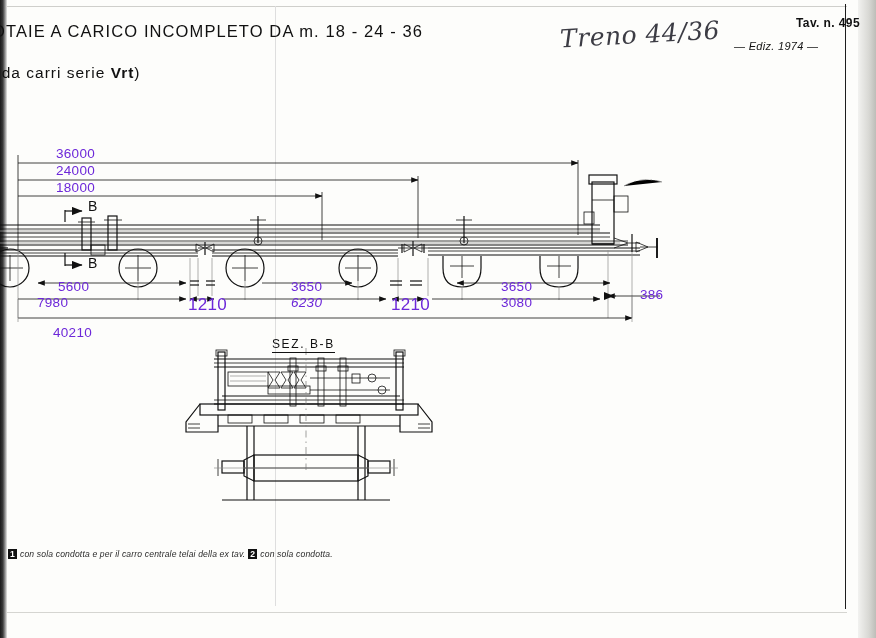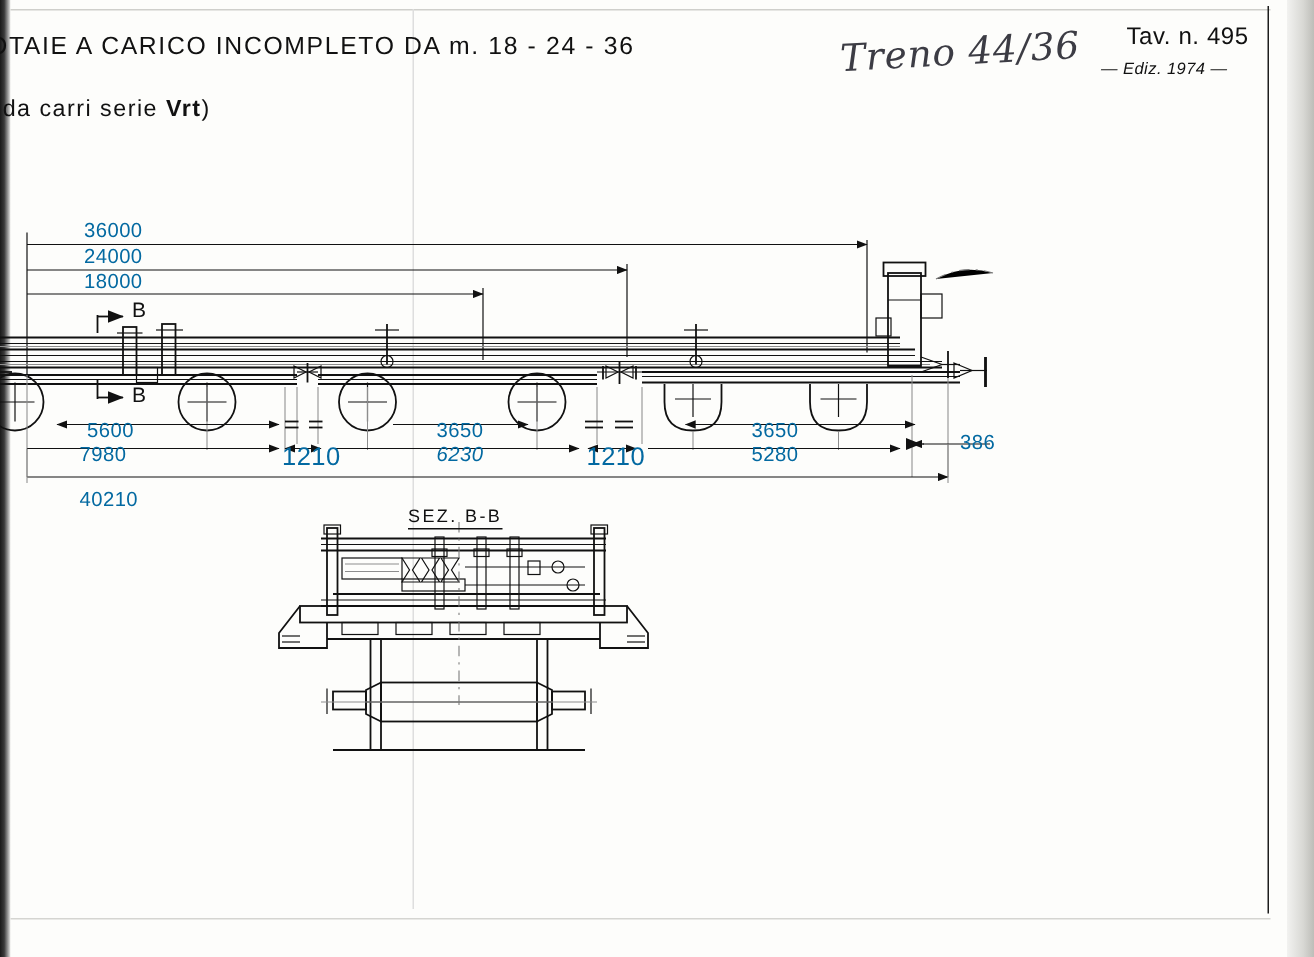--- a/index.html
+++ b/index.html
@@ -23,37 +23,37 @@
   
   .title1{position:absolute;left:-8px;top:22px;font-size:16.5px;letter-spacing:1.1px;
      font-family:"Liberation Sans",sans-serif;color:#111;white-space:nowrap;}
   .title2{position:absolute;left:-8px;top:64px;font-size:15.5px;letter-spacing:1px;white-space:nowrap;}
   .title2 b{font-weight:bold;}
 
   .handwritten{position:absolute;left:560px;top:20px;font-size:25px;
      font-family:"DejaVu Serif",serif;font-style:italic;color:#3c3c44;
      transform:rotate(-3.2deg);letter-spacing:0.5px;white-space:nowrap;}
 
-  .tav{position:absolute;left:751px;top:16px;font-size:16px;font-weight:normal;
+  .tav{position:absolute;left:796px;top:16px;font-size:12px;font-weight:bold;
      letter-spacing:0.4px;white-space:nowrap;}
   .ediz{position:absolute;left:734px;top:40px;font-size:11px;font-style:italic;
      letter-spacing:0.3px;white-space:nowrap;}
 
   .sez-label{position:absolute;left:272px;top:337px;font-size:12px;letter-spacing:1.6px;
      border-bottom:1.3px solid #111;padding-bottom:1px;white-space:nowrap;}
 
   .footnote{position:absolute;left:8px;top:549px;font-size:8.6px;font-style:italic;
      color:#2a2a2a;letter-spacing:0.15px;white-space:nowrap;}
   .footnote .mk{font-weight:bold;font-style:normal;background:#111;color:#fff;
      padding:0 2px;margin-right:3px;}
   .footnote .mk2{font-weight:bold;font-style:normal;background:#111;color:#fff;
      padding:0 2px;margin:0 3px;}
 
   
-  .dim{position:absolute;font-size:13.5px;letter-spacing:0.3px;white-space:nowrap;color:#0369a1;}
+  .dim{position:absolute;font-size:13.5px;letter-spacing:0.3px;white-space:nowrap;color:#6d28d9;}
   .dim.sm{font-size:17px;}
   .bmark{position:absolute;font-size:14px;white-space:nowrap;}
 
   svg{position:absolute;left:0;top:0;}
   .ln{stroke:#111;fill:none;}
   .thin{stroke-width:0.8;}
   .med{stroke-width:1.2;}
   .thick{stroke-width:1.9;}
   .dash{stroke-dasharray:7 4 1.5 4;stroke-width:0.7;stroke:#777;}
   .faint{stroke:#8d8d8d;stroke-width:0.7;}
@@ -337,25 +337,28 @@
   <div class="bmark" style="left:88px;top:255px;">B</div>
 
   <div class="dim" style="left:56px;top:146px;">36000</div>
   <div class="dim" style="left:56px;top:163px;">24000</div>
   <div class="dim" style="left:56px;top:180px;">18000</div>
 
   <div class="dim" style="left:58px;top:279px;">5600</div>
   <div class="dim" style="left:291px;top:279px;">3650</div>
   <div class="dim" style="left:501px;top:279px;">3650</div>
 
-  <div class="dim" style="left:53px;top:295px;">7980</div>
+  <div class="dim" style="left:37px;top:295px;">7980</div>
   <div class="dim sm" style="left:188px;top:295px;">1210</div>
   <div class="dim" style="left:291px;top:295px;font-style:italic;">6230</div>
   <div class="dim sm" style="left:391px;top:295px;">1210</div>
-  <div class="dim" style="left:501px;top:295px;">5280</div>
+  <div class="dim" style="left:501px;top:295px;">3080</div>
   <div class="dim" style="left:640px;top:287px;">386</div>
 
   <div class="dim" style="left:53px;top:325px;">40210</div>
 
   <div class="sez-label">SEZ. B-B</div>
 
+  <div class="footnote">
+    <span class="mk">1</span><span>con sola condotta e per il carro centrale telai della ex tav.</span><span class="mk2">2</span><span>con sola condotta.</span>
+  </div>
 
 </div>
 
 </body></html>

